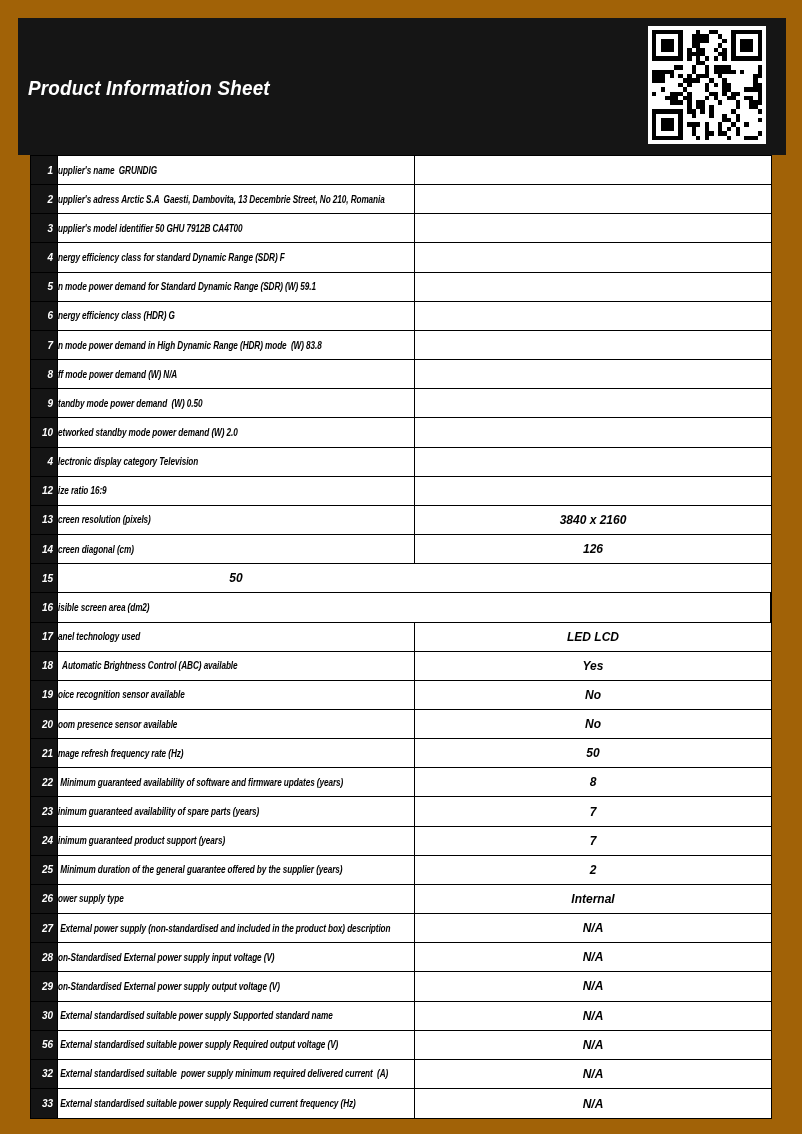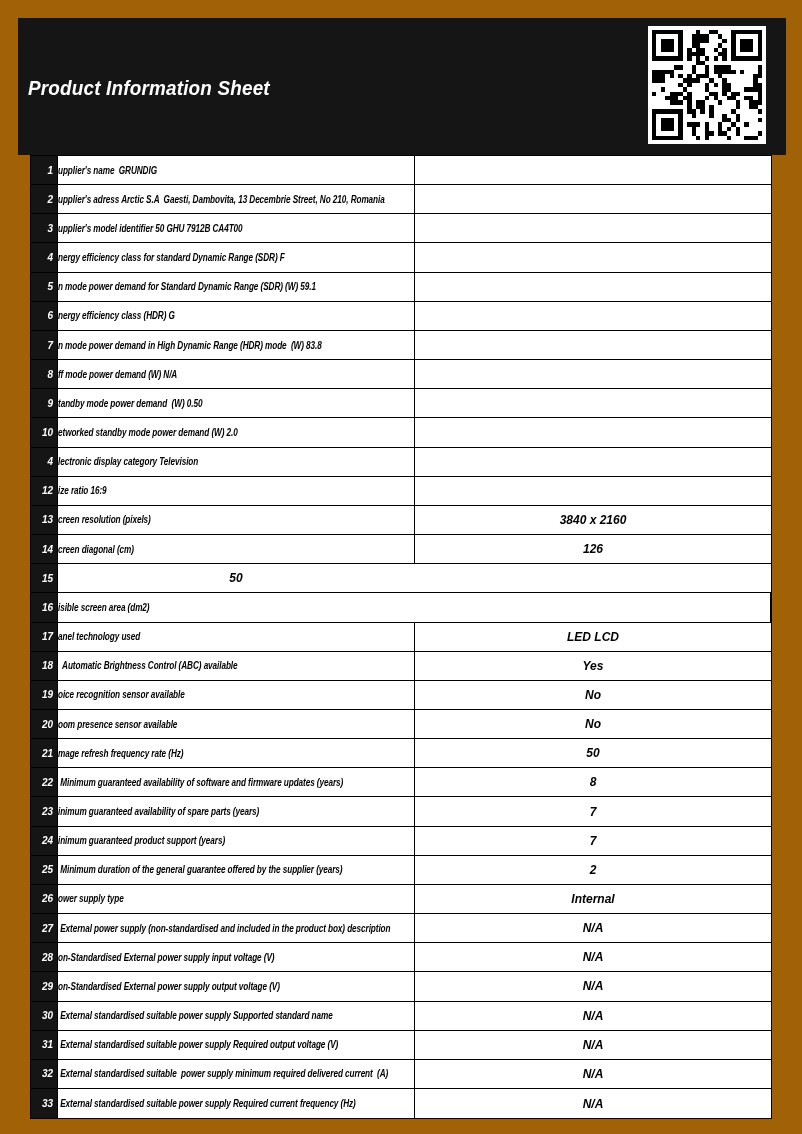--- a/index.html
+++ b/index.html
@@ -601,21 +601,21 @@
         <div class="cell-value">N/A</div>
       </div>
       <div class="row">
         <div class="cell-num">30</div>
         <div class="cell-label">
           <span> External standardised suitable power supply Supported standard name</span>
         </div>
         <div class="cell-value">N/A</div>
       </div>
       <div class="row">
-        <div class="cell-num">31</div>
+        <div class="cell-num">56</div>
         <div class="cell-label">
           <span> External standardised suitable power supply Required output voltage (V)</span>
         </div>
         <div class="cell-value">N/A</div>
       </div>
       <div class="row">
         <div class="cell-num">32</div>
         <div class="cell-label">
           <span> External standardised suitable  power supply minimum required delivered current  (A)</span>
         </div>

